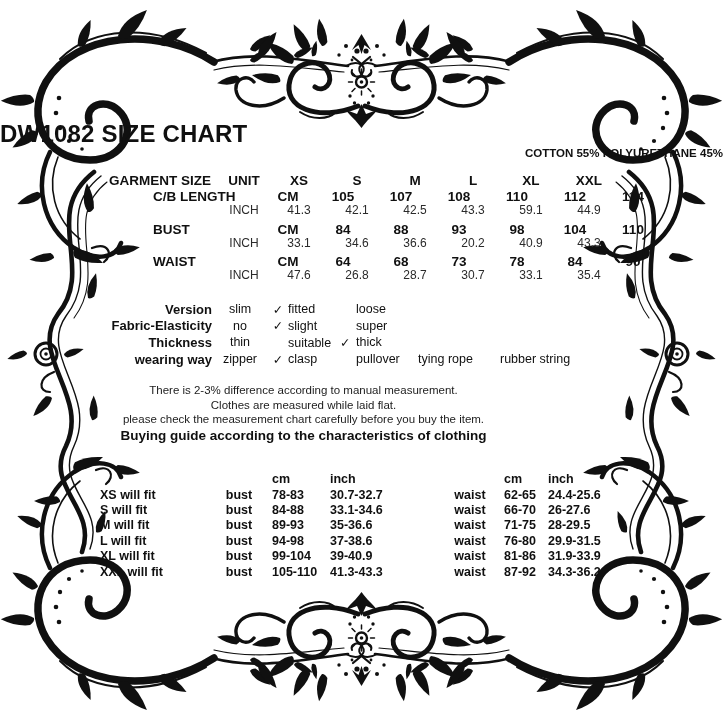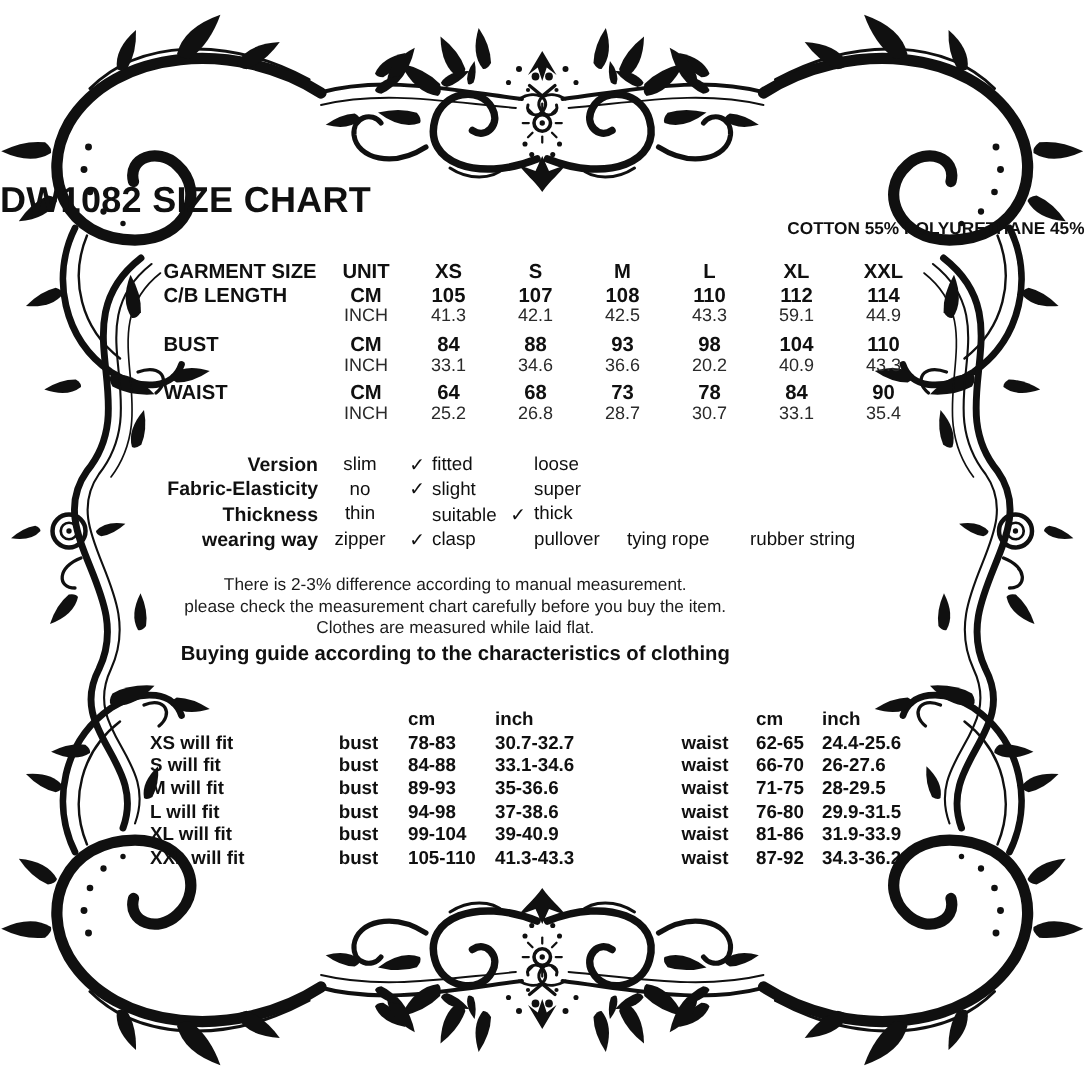--- a/index.html
+++ b/index.html
@@ -13,21 +13,21 @@
   .dotf{fill:#101010;}
 
   .title{position:absolute;top:120px;left:0;width:723px;text-align:left;
     font-size:24px;font-weight:700;letter-spacing:.2px;}
   .subtitle{position:absolute;top:147px;left:0;width:723px;text-align:right;
     font-size:11.5px;font-weight:700;}
 
   .size-table{position:absolute;top:172px;left:103px;}
   .st-row{display:grid;grid-template-columns:115px 52px 58px 58px 58px 58px 58px 58px;align-items:center;}
   .st-head{height:17px;font-weight:700;font-size:13.5px;}
-  .st-cm{height:14px;font-weight:700;font-size:13.5px;}
+  .st-cm{height:14px;font-weight:700;font-size:13.5px;margin-left:44px;}
   .st-inch{height:13.5px;font-weight:400;font-size:12px;color:#2a2a2a;}
   .st-gap{margin-top:5px;}
   .st-label{text-align:left;padding-left:6px;}
   .st-unit,.st-val{text-align:center;}
 
   .attributes{position:absolute;top:301px;left:100px;}
   .attr-row{display:grid;grid-template-columns:112px 56px 20px 68px 62px 82px 120px;
     height:16.6px;align-items:center;font-size:12.5px;}
   .attr-label{text-align:right;font-weight:700;font-size:13px;}
   .attr-opt1,.attr-chk{text-align:center;}
@@ -214,21 +214,21 @@
       <div class="st-val">64</div>
       <div class="st-val">68</div>
       <div class="st-val">73</div>
       <div class="st-val">78</div>
       <div class="st-val">84</div>
       <div class="st-val">90</div>
     </div>
     <div class="st-row st-inch">
       <div class="st-label"></div>
       <div class="st-unit">INCH</div>
-      <div class="st-val">25.2</div>
+      <div class="st-val">47.6</div>
       <div class="st-val">26.8</div>
       <div class="st-val">28.7</div>
       <div class="st-val">30.7</div>
       <div class="st-val">33.1</div>
       <div class="st-val">35.4</div>
     </div>
   </div>
 
   <div class="attributes">
     <div class="attr-row">
@@ -264,22 +264,22 @@
       <div class="attr-chk">✓</div>
       <div><span>clasp</span><span class="inline-chk"></span></div>
       <div>pullover</div>
       <div>tying rope</div>
       <div>rubber string</div>
     </div>
   </div>
 
   <div class="notes">
     <div>There is 2-3% difference according to manual measurement.</div>
+    <div>Clothes are measured while laid flat.</div>
     <div>please check the measurement chart carefully before you buy the item.</div>
-    <div>Clothes are measured while laid flat.</div>
     <div class="guide">Buying guide according to the characteristics of clothing</div>
   </div>
 
   <div class="fit-table">
     <div class="ft-row ft-head-row">
       <div></div>
         <div></div>
       <div class="ft-cm">cm</div>
       <div class="ft-inch">inch</div>
       <div></div>

